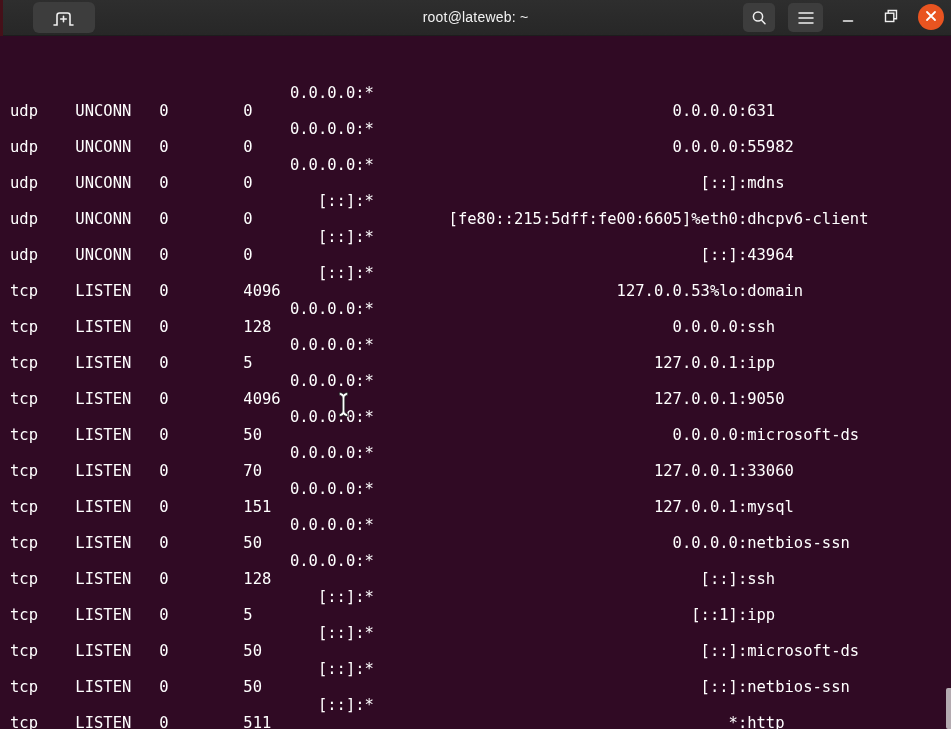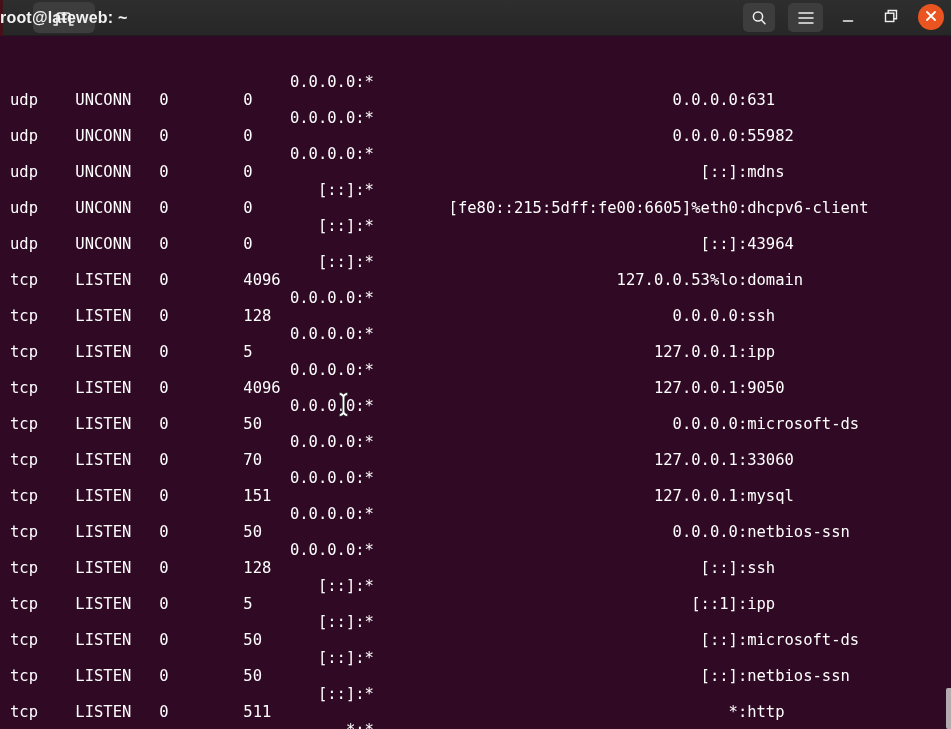--- a/index.html
+++ b/index.html
@@ -9,42 +9,42 @@
     font-family:"Liberation Sans", sans-serif;
   }
   
   .headerbar{
     position:absolute;top:0;left:0;width:951px;height:35px;
     background:linear-gradient(#2e2e2e,#272727);
     border-bottom:1px solid #1d1d1d;
   }
   .edge-sliver{position:absolute;left:0;top:0;width:3px;height:36px;background:#451019;}
   .title{
-    position:absolute;left:0;right:0;top:9px;
-    color:#f2f2f2;font-size:16px;font-weight:bold;letter-spacing:.2px;
+    position:absolute;left:0;right:0;top:9px;text-align:center;
+    color:#f2f2f2;font-size:14px;font-weight:normal;letter-spacing:.2px;
   }
   .hbtn{
     position:absolute;background:#3d3d3d;border-radius:6px;
     display:flex;align-items:center;justify-content:center;
   }
   .hbtn svg{display:block;}
   .btn-newtab{left:33px;top:2px;width:62px;height:31px;}
   .btn-search{left:743px;top:3px;width:32px;height:29px;border-radius:5px;}
   .btn-menu{left:788px;top:3px;width:35px;height:29px;border-radius:5px;}
   .wctl{position:absolute;background:transparent;display:flex;align-items:center;justify-content:center;}
   .btn-min{left:836px;top:6px;width:24px;height:24px;}
   .btn-restore{left:879px;top:6px;width:24px;height:24px;}
   .btn-close{
     left:918px;top:4px;width:26px;height:26px;border-radius:50%;
     background:#e95420;
   }
   
   .screen{
     position:absolute;top:36px;left:0;width:951px;height:693px;
-    padding:1px 0 0 10px;box-sizing:border-box;
+    padding:12px 0 0 10px;box-sizing:border-box;
     font-family:"DejaVu Sans Mono", monospace;
     font-size:15.5px;line-height:18px;color:#ffffff;
     white-space:pre;overflow:hidden;
   }
   .line{height:18px;}
   
   .scroll-thumb{
     position:absolute;right:0;bottom:0;width:5px;height:41px;
     background:#b4abb1;border-radius:2px 0 0 2px;
   }

